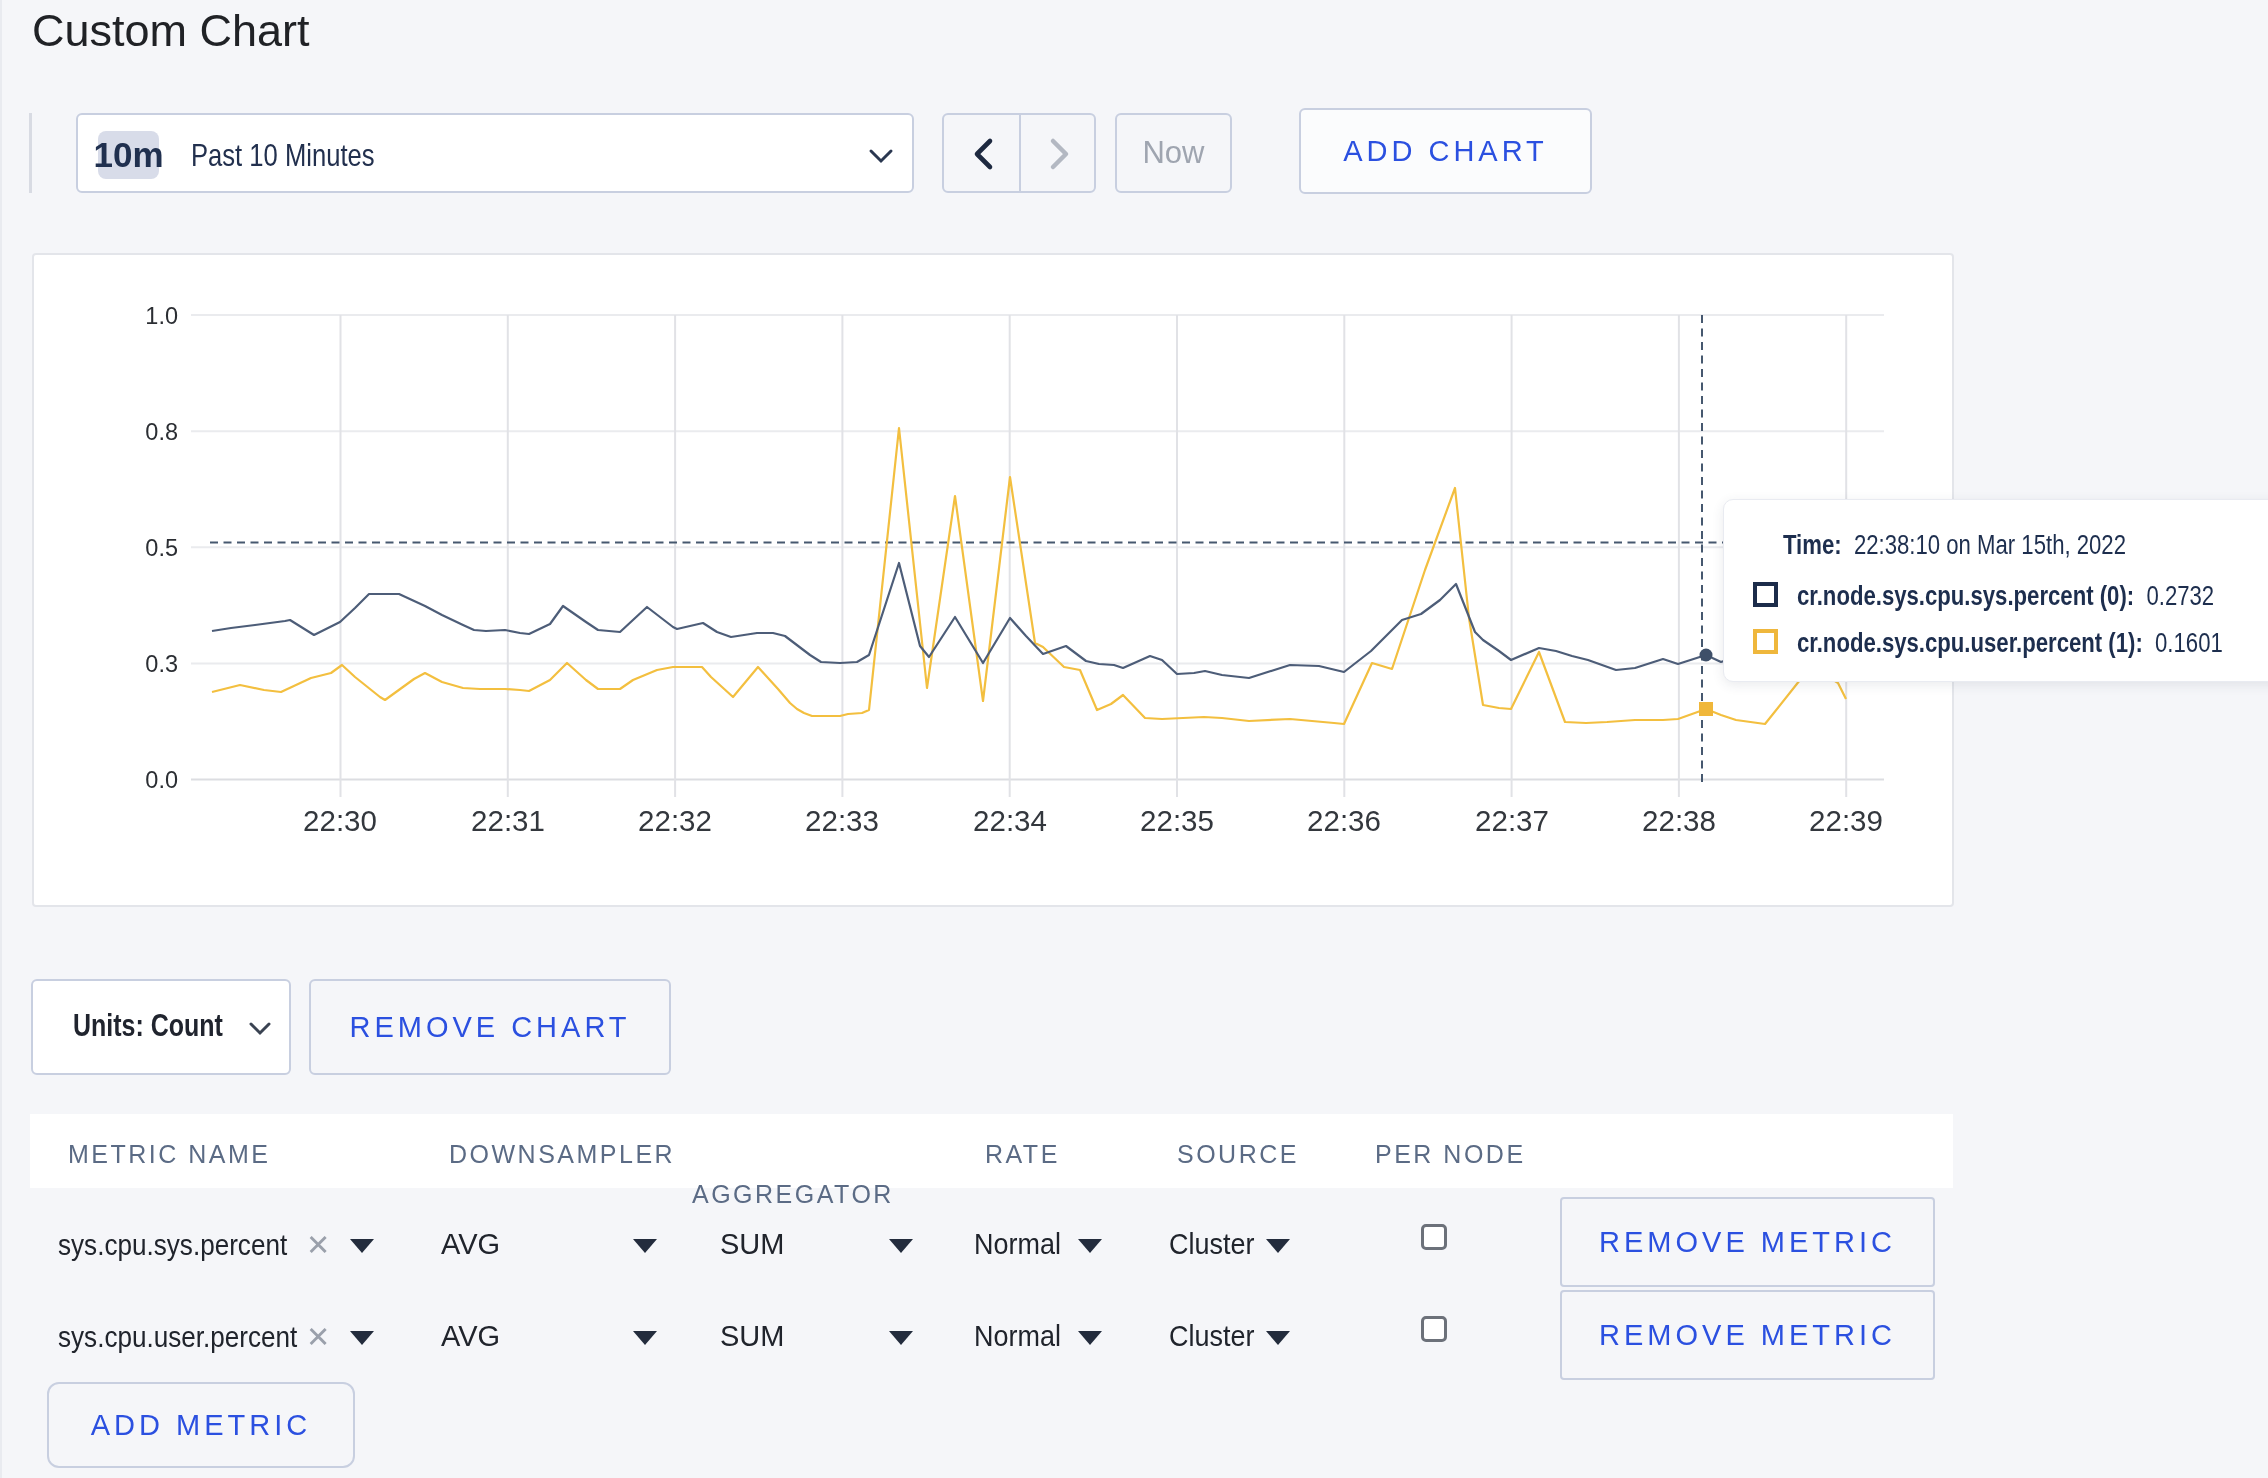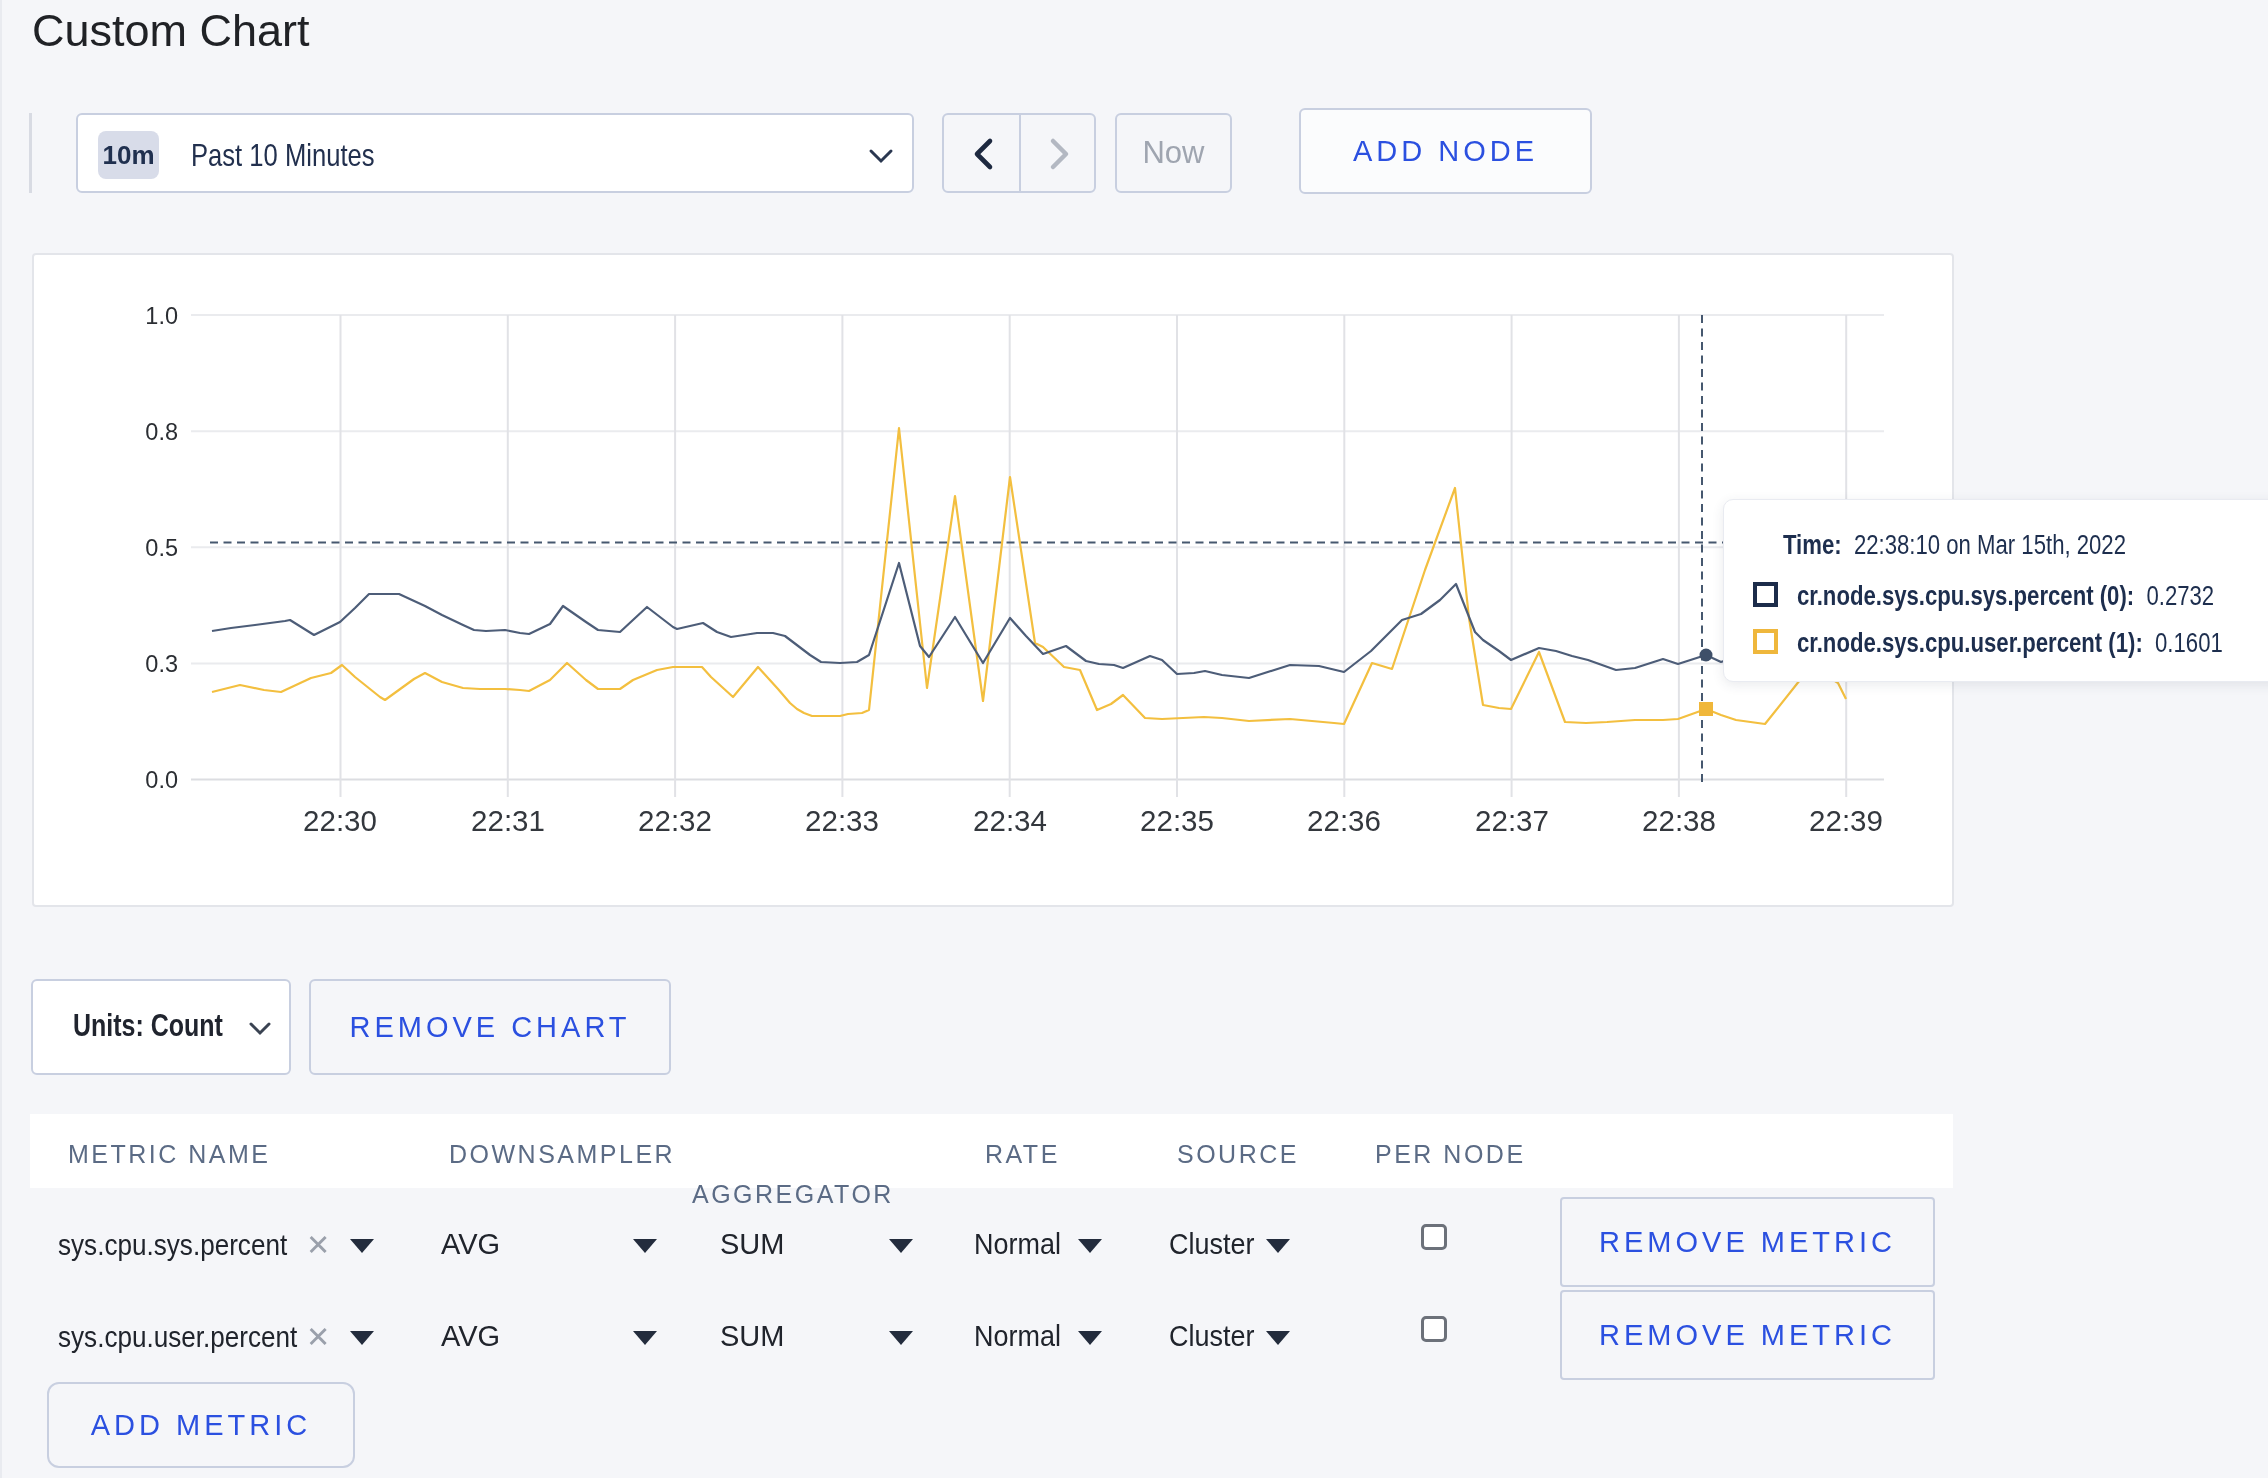--- a/index.html
+++ b/index.html
@@ -10,39 +10,39 @@
   .bluebtn { color:#2b50e0; font-size:29px; letter-spacing:4px; font-weight:400; }
   h1 { position:absolute; left:32px; top:5px; font-size:45px; font-weight:400; color:#202226; }
 </style>
 </head>
 <body>
   <div class="abs" style="left:0;top:0;width:2px;height:1478px;background:#e9ebf0"></div>
   <h1>Custom Chart</h1>
 
   <div class="abs" style="left:29px;top:113px;width:3px;height:80px;background:#d8dbe3"></div>
   <div class="abs" style="left:76px;top:113px;width:838px;height:80px;background:#fff;border:2px solid #c8cfe0;border-radius:6px;">
-    <div class="abs" style="left:20px;top:16px;width:61px;height:48px;background:#d8dce9;border-radius:8px;display:flex;align-items:center;justify-content:center;font-size:26px;font-weight:700;color:#20304f;">10m</div>
+    <div class="abs" style="left:20px;top:16px;width:61px;height:48px;background:#d8dce9;border-radius:8px;display:flex;align-items:center;justify-content:center;font-size:35px;font-weight:700;color:#20304f;">10m</div>
     <div class="abs" style="left:113px;top:22px;font-size:32px;color:#22304e;transform:scaleX(.8);transform-origin:left top;">Past 10 Minutes</div>
     <svg class="abs" style="left:790px;top:33px;" width="26" height="17" viewBox="0 0 26 17">
       <path d="M3 3 L13 13 L23 3" fill="none" stroke="#2a3750" stroke-width="3" stroke-linecap="round"></path>
     </svg>
   </div>
   <div class="abs" style="left:942px;top:113px;width:154px;height:80px;border:2px solid #c8cfe0;border-radius:6px;">
     <div class="abs" style="left:75px;top:0;width:2px;height:76px;background:#c8cfe0"></div>
     <svg class="abs" style="left:26px;top:22px" width="26" height="34" viewBox="0 0 26 34">
       <path d="M20 4 L7 17 L20 30" fill="none" stroke="#1d2940" stroke-width="4.6" stroke-linecap="round" stroke-linejoin="round"></path>
     </svg>
     <svg class="abs" style="left:103px;top:22px" width="26" height="34" viewBox="0 0 26 34">
       <path d="M6 4 L19 17 L6 30" fill="none" stroke="#b3b8c2" stroke-width="4.5" stroke-linecap="round" stroke-linejoin="round"></path>
     </svg>
   </div>
   <div class="btn" style="left:1115px;top:113px;width:117px;height:80px;">
     <span style="font-size:31px;color:#9fa5b0;">Now</span>
   </div>
-  <div class="btn bluebtn" style="left:1299px;top:108px;width:293px;height:86px;background:#fbfcfd;">ADD NODE</div>
+  <div class="btn bluebtn" style="left:1299px;top:108px;width:293px;height:86px;background:#fbfcfd;">ADD CHART</div>
 
   <div class="abs" style="left:32px;top:253px;width:1922px;height:654px;background:#fff;border:2px solid #e3e5ea;border-radius:4px;"></div>
 
   <svg class="abs" style="left:0;top:0" width="2268" height="1478" viewBox="0 0 2268 1478">
 
     <g stroke="#eaebee" stroke-width="2">
       <line x1="191" y1="315" x2="1884" y2="315"></line>
       <line x1="191" y1="431.2" x2="1884" y2="431.2"></line>
       <line x1="191" y1="547.3" x2="1884" y2="547.3"></line>
       <line x1="191" y1="663.4" x2="1884" y2="663.4"></line>

